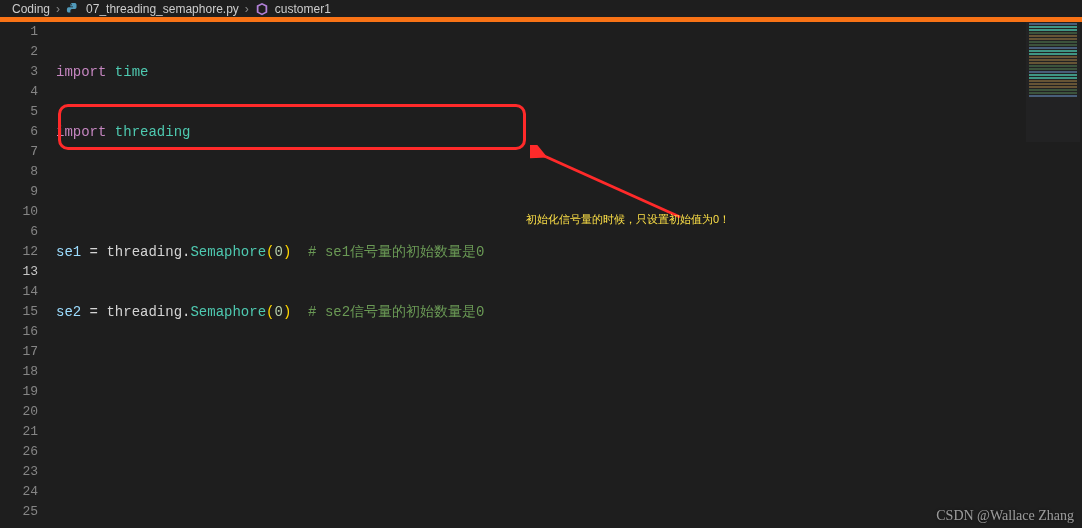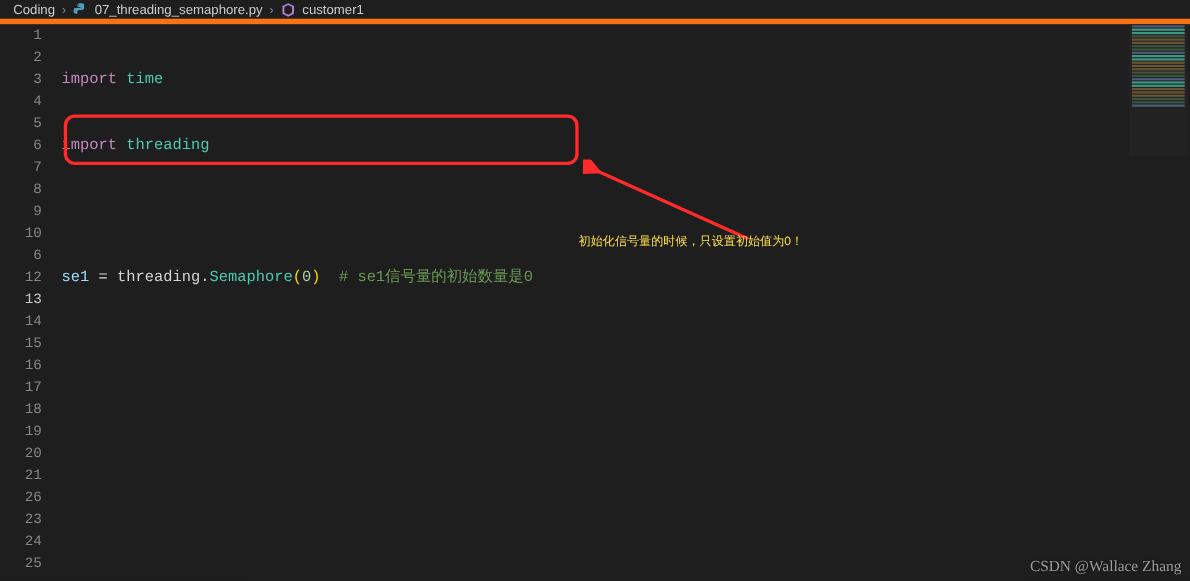--- a/index.html
+++ b/index.html
@@ -153,20 +153,21 @@
       <div>26</div>
       <div>23</div>
       <div>24</div>
       <div>25</div>
     </div>
   <div class="code">
     <div class="code-line"><span class="kw">import</span> <span class="mod">time</span></div>
     <div class="code-line"><span class="kw">import</span> <span class="mod">threading</span></div>
     <div class="code-line"></div>
     <div class="code-line"><span class="var">se1</span><span class="op"> = threading.</span><span class="cls">Semaphore</span><span class="par">(</span><span class="num">0</span><span class="par">)</span>  <span class="cmt"># se1信号量的初始数量是0</span></div>
+    <div class="code-line"><span class="var">se2</span><span class="op"> = threading.</span><span class="cls">Semaphore</span><span class="par">(</span><span class="num">0</span><span class="par">)</span>  <span class="cmt"># se2信号量的初始数量是0</span></div>
     <div class="code-line"></div>
     
     
     
     
     
     
     
     
     

